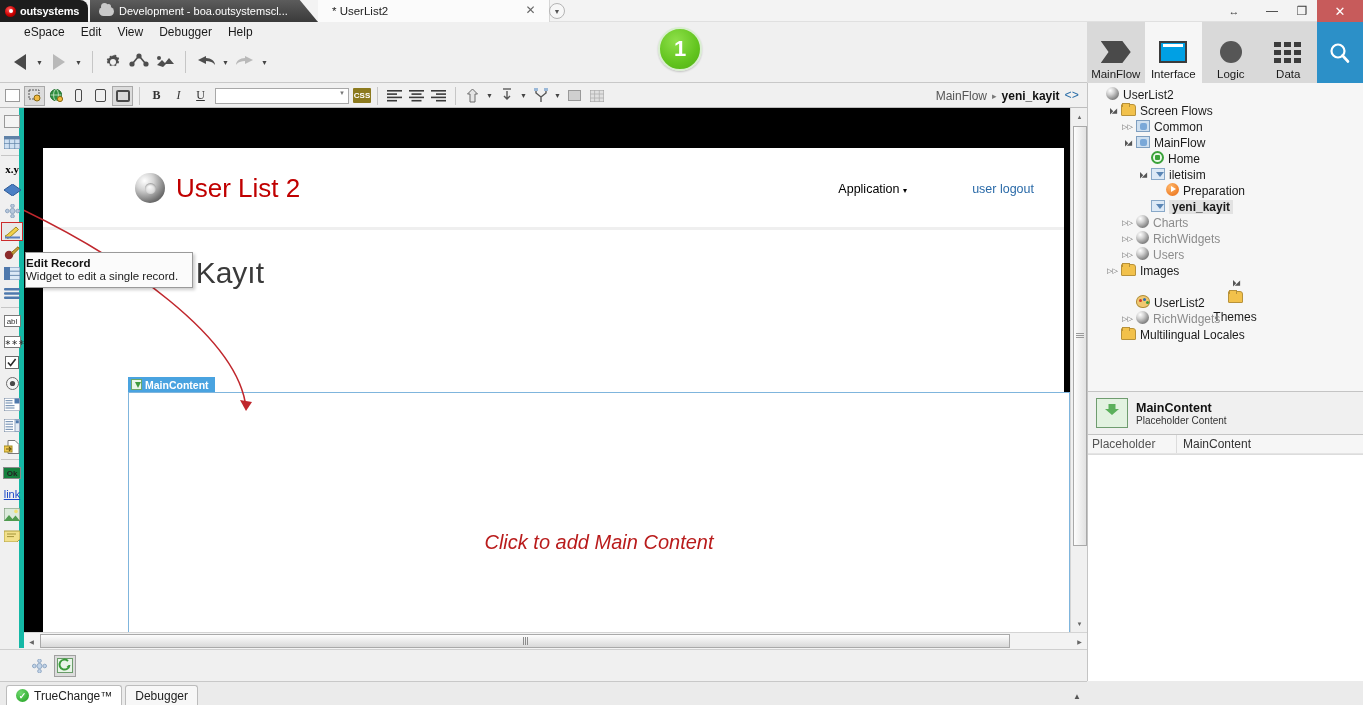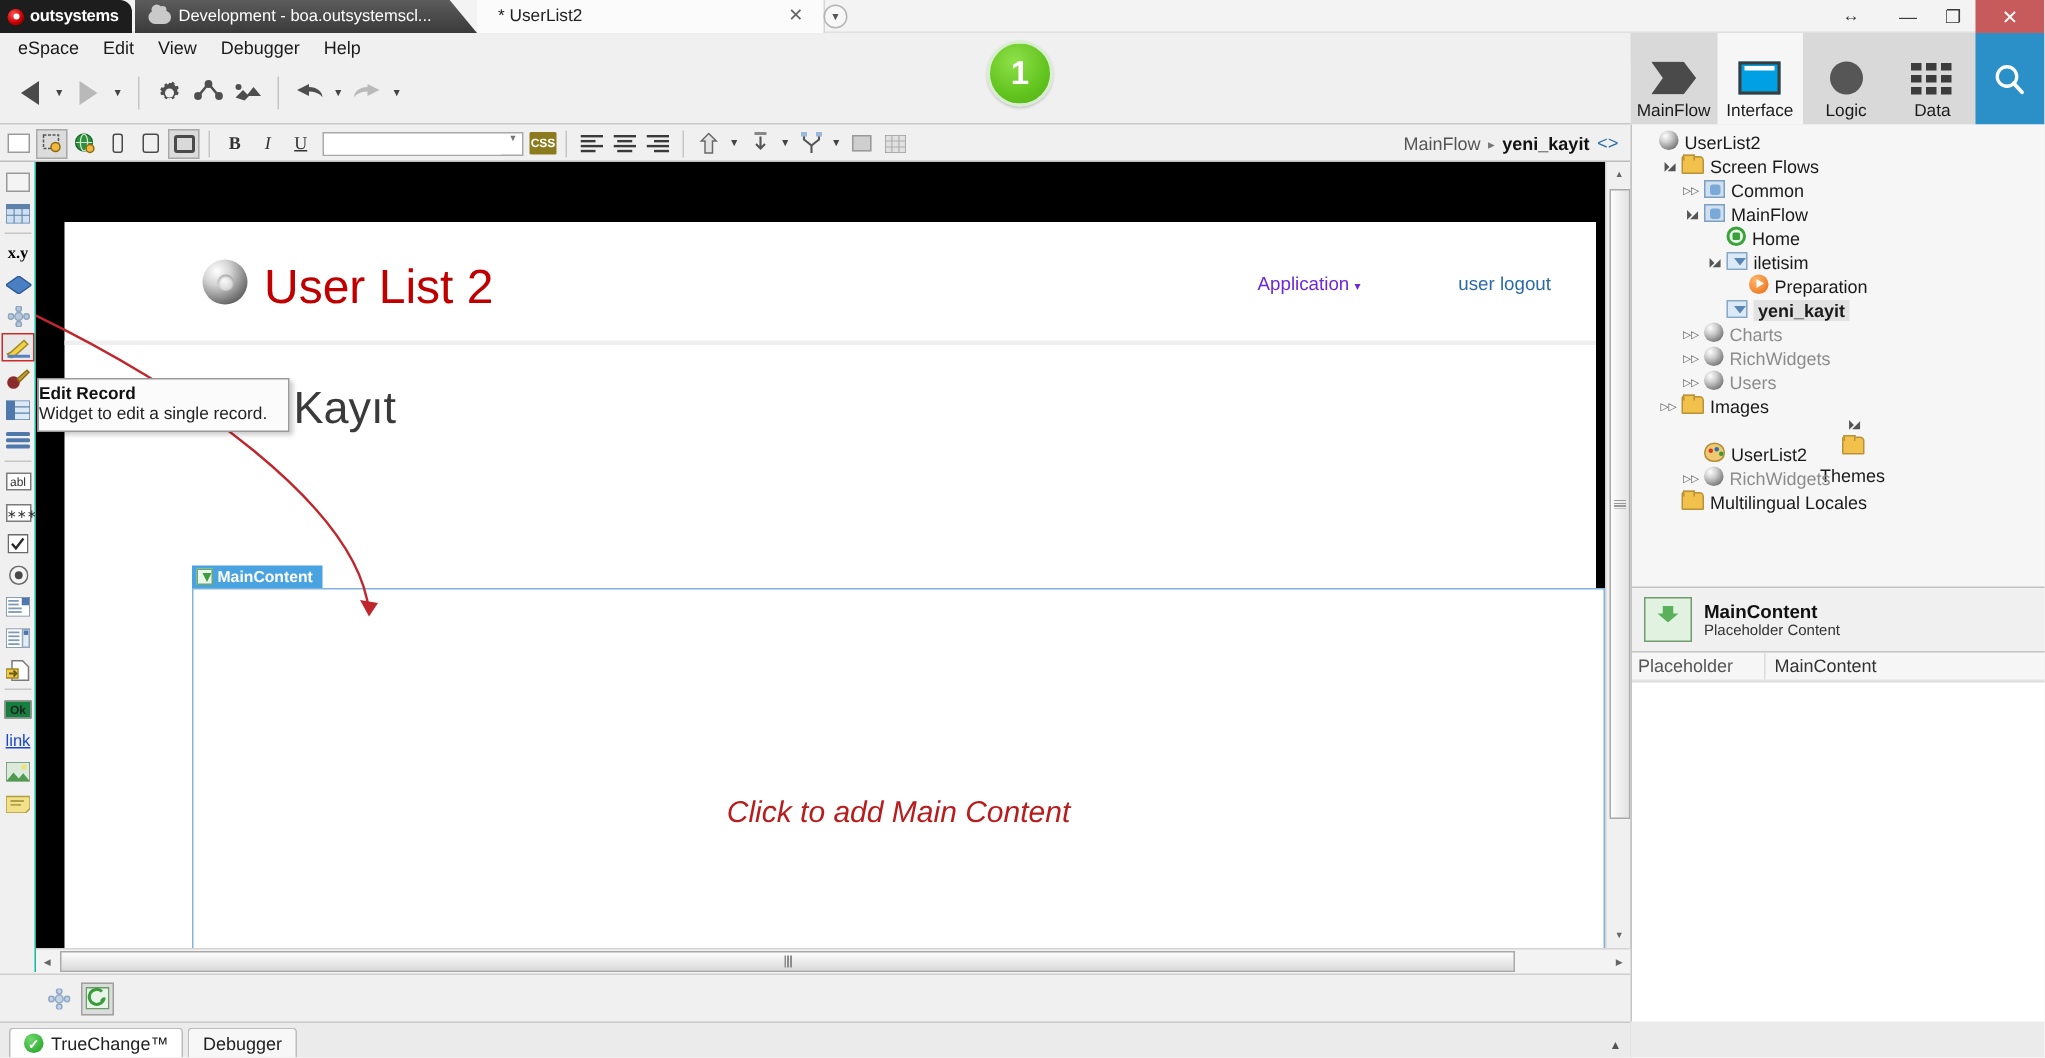--- a/index.html
+++ b/index.html
@@ -74,21 +74,21 @@
   .win-btn {
     width: 30px; height: 22px; display: flex; align-items: center; justify-content: center;
     color: #3a3a3a; font-size: 12px;
   }
   .win-btn.resize { width: 46px; font-size: 11px; }
   .win-btn.close { width: 46px; background: #c75b5b; color: #fff; font-size: 13px; }
 
   
   .menubar {
     position: absolute; top: 22px; left: 0; width: 974px; height: 20px;
-    background: #f0f0f0; display: flex; align-items: center; padding-left: 4px;
+    background: #f0f0f0; display: flex; align-items: center; padding-left: 16px;
   }
   .menu-item { padding: 2px 8px; font-size: 12px; color: #1a1a1a; cursor: default; }
 
   
   .ribbon-tabs {
     position: absolute; top: 22px; right: 0; width: 276px; height: 61px;
     background: #d9d9d9; display: flex;
   }
   .rtab {
     width: 60px; height: 61px; display: flex; flex-direction: column;
@@ -173,21 +173,21 @@
     display: flex; align-items: center; gap: 5px; padding-right: 8px;
     font-size: 12px; color: #555;
   }
   .breadcrumb .cur { font-weight: bold; color: #111; }
   .breadcrumb .arr { color:#777; font-size:9px; }
   .breadcrumb .code { color:#2b6ea8; font-family:"Liberation Mono", monospace; font-size:12px; }
 
   
   .widgetbar {
     position: absolute; top: 108px; left: 0; width: 24px; height: 540px;
-    background: #f0f0f0; border-right: 1px solid #14b8a6;
+    background: #f0f0f0; border-right: 5px solid #14b8a6;
     padding-top: 3px;
   }
   .wbtn { width: 24px; height: 21px; display:flex; align-items:center; justify-content:center; position: relative; }
   .wbtn.sel { }
   .wbtn.sel .inner { outline: 1px solid #cc2b2b; background:#e8e8e8; }
   .inner { width: 20px; height: 17px; display:flex;align-items:center;justify-content:center; }
   .wsep { width:18px;height:1px;background:#c6c6c6;margin:2px auto; }
 
   
   .canvas-wrap {
@@ -205,24 +205,24 @@
     background: radial-gradient(circle at 32% 26%, #ffffff 0%, #d4d4d4 30%, #707070 72%, #3a3a3a 100%);
     display:flex;align-items:center;justify-content:center;
   }
   .logo-orb:after {
     content:""; width:11px;height:11px;border-radius:50%;
     background: radial-gradient(circle at 40% 35%, #fafafa, #c8c8c8);
     box-shadow: inset 0 1px 2px rgba(0,0,0,.35);
   }
   .app-title {
     position: absolute; left: 133px; top: 25px;
-    font-size: 32px; color: #c00000; font-family:"Liberation Sans", sans-serif;
+    font-size: 26px; color: #c00000; font-family:"Liberation Sans", sans-serif;
   }
   .app-menu {
-    position: absolute; right: 157px; top: 34px; font-size: 12.5px; color: #6d28d9;
+    position: absolute; right: 157px; top: 34px; font-size: 12.5px; color: #000000;
   }
   .app-menu .cr { font-size: 8px; }
   .user-logout {
     position: absolute; right: 30px; top: 34px; font-size: 12.5px; color: #2a6aa8;
   }
   .page-title {
     position: absolute; left: 87px; top: 108px;
     font-size: 30px; color: #3a3a3a; font-weight: normal;
   }
   .ph-tag {

